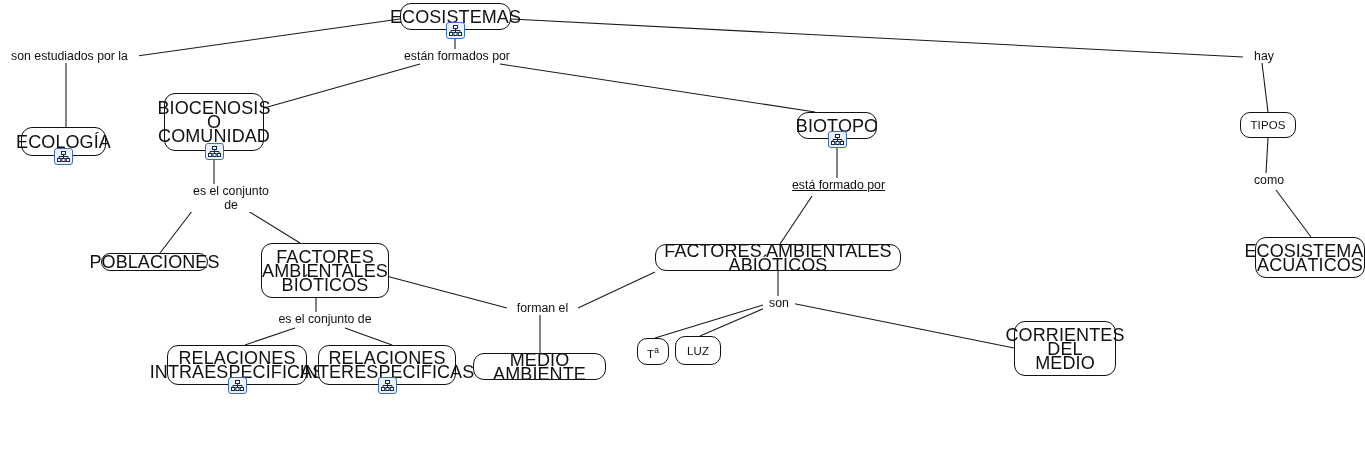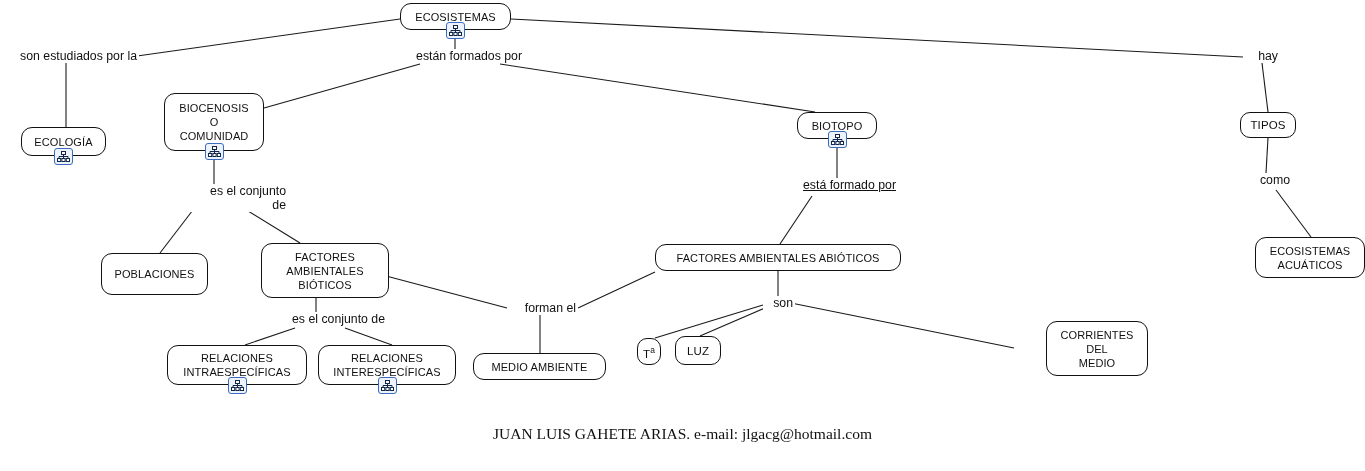--- a/index.html
+++ b/index.html
@@ -35,38 +35,38 @@
     position: absolute;
     box-sizing: border-box;
     border: 1.3px solid #111111;
     border-radius: 11px;
     background: #ffffff;
     display: flex;
     align-items: center;
     justify-content: center;
     text-align: center;
     font-family: "Liberation Sans", sans-serif;
-    font-size: 11px;
+    font-size: 18px;
     color: #111111;
     line-height: 14px;
     letter-spacing: 0.1px;
     white-space: pre-line;
     padding: 2px 6px;
   }
   .node-box.small {
     font-size: 11.5px;
     border-radius: 10px;
   }
   .link-label {
     position: absolute;
     font-family: "Liberation Sans", sans-serif;
     font-size: 12.3px;
     color: #111111;
     line-height: 14px;
-    text-align: right;
+    text-align: center;
     white-space: pre-line;
     background: #ffffff;
     padding: 0 2px;
   }
   .badge {
     position: absolute;
     width: 19px;
     height: 17px;
     border: 1.4px solid #3a6bbf;
     border-radius: 3px;
@@ -163,21 +163,21 @@
       <div class="badge" style="left: 827.5px; top: 131px;">
         <svg width="13" height="12" viewBox="0 0 13 12">
           <rect x="4.5" y="0.5" width="4" height="3" fill="#fff" stroke="#12264a" stroke-width="1"></rect>
           <path d="M6.5 3.5 V5.5 M2 5.5 H11 M2 5.5 V7 M6.5 5.5 V7 M11 5.5 V7" stroke="#12264a" stroke-width="1" fill="none"></path>
           <rect x="0.5" y="7.5" width="3.2" height="3" fill="#fff" stroke="#12264a" stroke-width="1"></rect>
           <rect x="4.9" y="7.5" width="3.2" height="3" fill="#fff" stroke="#12264a" stroke-width="1"></rect>
           <rect x="9.3" y="7.5" width="3.2" height="3" fill="#fff" stroke="#12264a" stroke-width="1"></rect>
         </svg>
       </div>
       <div class="node-box small" style="left: 1240px; top: 112px; width: 56px; height: 26px;"><span>TIPOS</span></div>
-      <div class="node-box" style="left: 101px; top: 253px; width: 107px; height: 42px;"><span>POBLACIONES</span></div>
+      <div class="node-box" style="left: 101px; top: 253px; width: 107px; height: 18px;"><span>POBLACIONES</span></div>
       <div class="node-box" style="left: 261px; top: 243px; width: 128px; height: 55px;"><span>FACTORES
 AMBIENTALES
 BIÓTICOS</span></div>
       <div class="node-box" style="left: 655px; top: 244px; width: 246px; height: 27px;"><span>FACTORES AMBIENTALES ABIÓTICOS</span></div>
       <div class="node-box" style="left: 1255px; top: 237px; width: 110px; height: 41px;"><span>ECOSISTEMAS
 ACUÁTICOS</span></div>
       <div class="node-box" style="left: 167px; top: 345px; width: 140px; height: 40px;"><span>RELACIONES
 INTRAESPECÍFICAS</span></div>
       <div class="badge" style="left: 227.5px; top: 377px;">
         <svg width="13" height="12" viewBox="0 0 13 12">
@@ -193,36 +193,33 @@
       <div class="badge" style="left: 377.5px; top: 377px;">
         <svg width="13" height="12" viewBox="0 0 13 12">
           <rect x="4.5" y="0.5" width="4" height="3" fill="#fff" stroke="#12264a" stroke-width="1"></rect>
           <path d="M6.5 3.5 V5.5 M2 5.5 H11 M2 5.5 V7 M6.5 5.5 V7 M11 5.5 V7" stroke="#12264a" stroke-width="1" fill="none"></path>
           <rect x="0.5" y="7.5" width="3.2" height="3" fill="#fff" stroke="#12264a" stroke-width="1"></rect>
           <rect x="4.9" y="7.5" width="3.2" height="3" fill="#fff" stroke="#12264a" stroke-width="1"></rect>
           <rect x="9.3" y="7.5" width="3.2" height="3" fill="#fff" stroke="#12264a" stroke-width="1"></rect>
         </svg>
       </div>
       <div class="node-box" style="left: 473px; top: 353px; width: 133px; height: 27px;"><span>MEDIO AMBIENTE</span></div>
-      <div class="node-box small" style="left: 637px; top: 338px; width: 24px; height: 27px;"><span>T<span class="sup">a</span></span></div>
+      <div class="node-box small" style="left: 637px; top: 338px; width: 32px; height: 27px;"><span>T<span class="sup">a</span></span></div>
       <div class="node-box small" style="left: 675px; top: 336px; width: 46px; height: 29px;"><span>LUZ</span></div>
-      <div class="node-box" style="left: 1014px; top: 321px; width: 102px; height: 55px; margin-left: 32px;"><span>CORRIENTES
+      <div class="node-box" style="left: 1014px; top: 321px; width: 102px; height: 55px;"><span>CORRIENTES
 DEL
 MEDIO</span></div>
     </div>
   <div id="label-layer">
       <div class="link-label" style="left: 0px; top: 49px; width: 135px;">son estudiados por la</div>
       <div class="link-label" style="left: 390px; top: 49px; width: 130px;">están formados por</div>
       <div class="link-label" style="left: 1248px; top: 49px; width: 28px;">hay</div>
       <div class="link-label" style="left: 174px; top: 184px; width: 110px;">es el conjunto
 de</div>
       <div class="link-label" style="left: 779px; top: 178px; width: 115px; text-decoration: underline;">está formado por</div>
       <div class="link-label" style="left: 1246px; top: 173px; width: 42px;">como</div>
       <div class="link-label" style="left: 507px; top: 301px; width: 67px;">forman el</div>
       <div class="link-label" style="left: 763px; top: 296px; width: 28px;">son</div>
       <div class="link-label" style="left: 263px; top: 312px; width: 120px;">es el conjunto de</div>
     </div>
 
-  <div class="footer" style="top:424px;">
-    <span>JUAN LUIS GAHETE ARIAS. e-mail: </span><span>jlgacg@hotmail.com</span>
-  </div>
 
 </div>
 
 </body></html>

